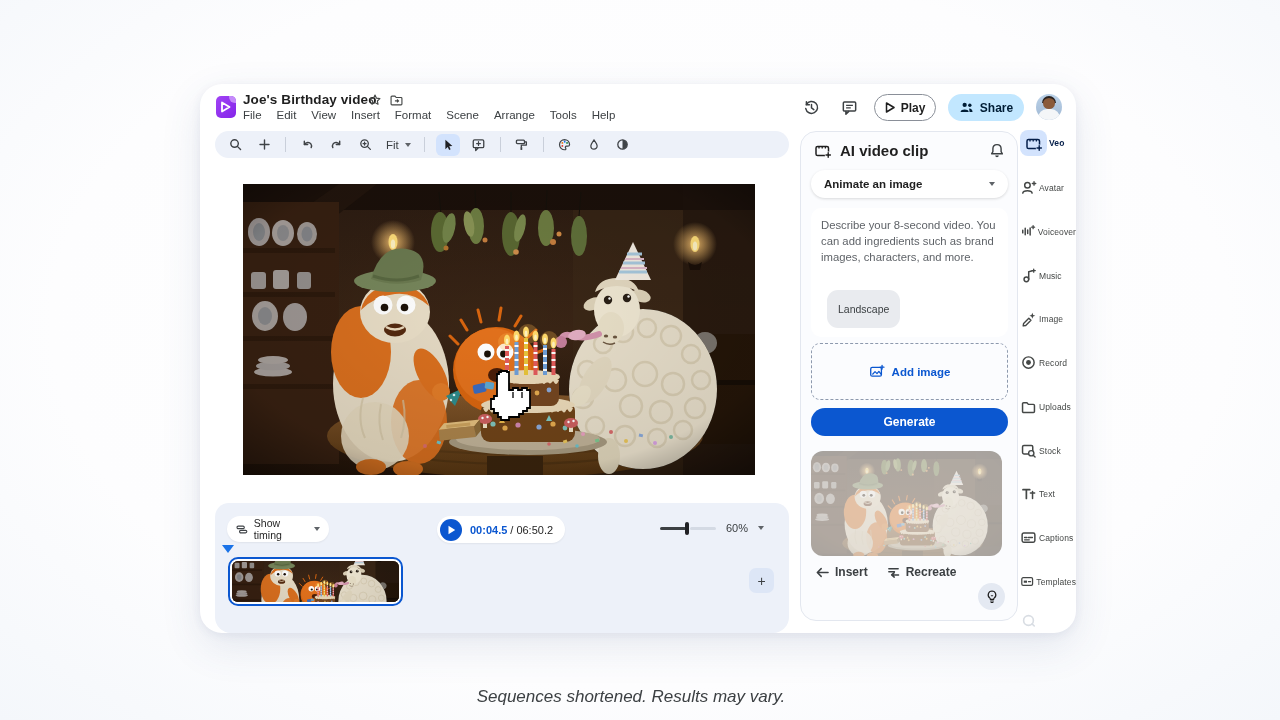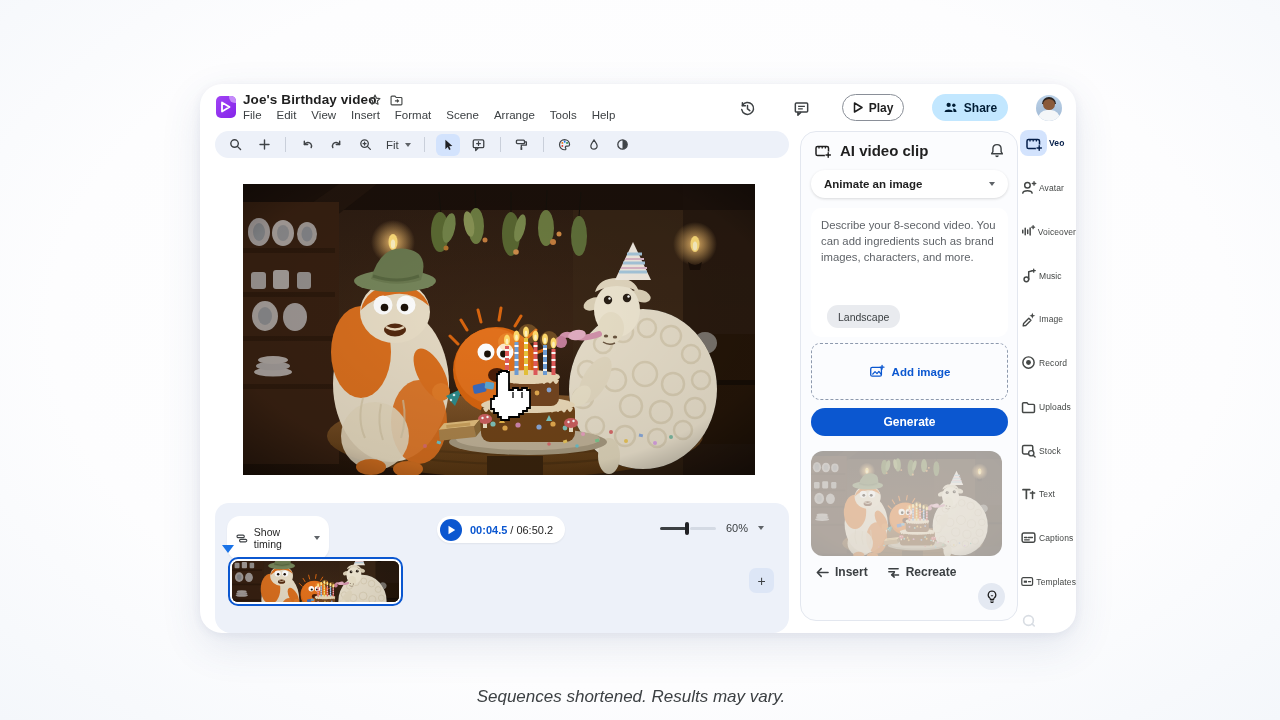--- a/index.html
+++ b/index.html
@@ -25,21 +25,21 @@
     border-radius:5px;
   }
   .brand .fold { position:absolute; right:0; top:0; width:7px; height:7px;
     background:#c58bfa; border-radius:0 5px 0 6px; }
   .brand svg { position:absolute; left:4px; top:5px; }
   .doc-title { position:absolute; left:43px; top:8px; font-size:13.5px; font-weight:700; color:#1f1f1f; letter-spacing:.1px; }
   .title-icons { position:absolute; left:168px; top:9px; display:flex; gap:7px; align-items:center; }
   .menubar { position:absolute; left:43px; top:25px; display:flex; gap:15px; font-size:11.5px; color:#3c4043; }
   .menu-item { cursor:default;text-align:right; }
 
-  .top-actions { position:absolute; right:14px; top:10px; display:flex; align-items:flex-end; gap:28px; }
+  .top-actions { position:absolute; right:14px; top:10px; display:flex; align-items:flex-start; gap:12px; }
   .icon-btn { width:26px; height:26px; display:flex; align-items:center; justify-content:center; border-radius:50%; }
   .pill { display:flex; align-items:center; justify-content:center; gap:6px; height:27px; border-radius:14px; font-size:12px; font-weight:600; }
   .play-pill { width:62px; background:#fff; border:1px solid #8a8f98; color:#1f1f1f; }
   .share-pill { width:76px; background:#c2e7ff; color:#001d35; border:none; }
   .avatar { width:26px; height:26px; border-radius:50%; overflow:hidden; background:linear-gradient(180deg,#bcd2e8 0%,#9fb8d4 100%); position:relative; }
   .avatar .head { position:absolute; left:7px; top:4px; width:12px; height:11px; border-radius:50%; background:#8a5a3a; }
   .avatar .hair { position:absolute; left:6px; top:2px; width:14px; height:7px; border-radius:7px 7px 0 0; background:#2a2320; }
   .avatar .shirt { position:absolute; left:2px; top:15px; width:22px; height:12px; border-radius:9px 9px 0 0; background:#f4f6f8; }
 
   
@@ -53,21 +53,21 @@
   .tb-ic.sel { background:#d3e3fd; width:24px; height:22px; border-radius:6px; }
   .fit-group { display:flex; align-items:center; gap:6px; font-size:11.5px; color:#3c4043; padding:0 2px; }
   .caret { width:0; height:0; border-left:3.6px solid transparent; border-right:3.6px solid transparent; border-top:4.2px solid #5f6368; }
 
   
   .canvas-img { position:absolute; left:43px; top:100px; width:512px; height:291px; display:block; }
 
   
   .bottom-strip { position:absolute; left:15px; top:419px; width:574px; height:130px;
     background:#edf1f9; border-radius:14px 14px 16px 16px; }
-  .timing-pill { position:absolute; left:12px; top:13px; width:102px; height:44px; background:#fff; border-radius:13px;
+  .timing-pill { position:absolute; left:12px; top:13px; width:102px; height:26px; background:#fff; border-radius:13px;
     display:flex; align-items:center; gap:6px; padding:0 9px; box-shadow:0 1px 2px rgba(0,0,0,.06); }
   .timing-pill span { font-size:10.5px; color:#1f1f1f; }
   .playhead { position:absolute; left:7px; top:42px; width:0; height:0;
     border-left:6.5px solid transparent; border-right:6.5px solid transparent; border-top:8px solid #1a73e8; }
   .clip-thumb { position:absolute; left:13px; top:54px; width:175px; height:49px; background:#fff;
     border:2px solid #0b57d0; border-radius:10px; padding:2px; }
   .clip-thumb svg { width:100%; height:100%; border-radius:6px; display:block; }
   .time-pill { position:absolute; left:222px; top:13px; width:128px; height:27px; background:#fff; border-radius:14px;
     display:flex; align-items:center; gap:8px; padding:0 3px; box-shadow:0 1px 2px rgba(0,0,0,.06); }
   .play-circle { width:22px; height:22px; border-radius:50%; background:#0b57d0; display:flex; align-items:center; justify-content:center; }
@@ -87,21 +87,21 @@
     background:#fbfcfe; border:1px solid #e3e7ef; border-radius:16px; }
   .panel-header { position:absolute; left:13px; top:10px; right:12px; display:flex; align-items:center; }
   .panel-title { font-size:15px; font-weight:700; color:#1f1f1f; margin-left:8px; flex:1; }
   .mode-select { position:absolute; left:10px; top:38px; width:197px; height:28px; background:#fff; border-radius:14px;
     box-shadow:0 1px 3px rgba(0,0,0,.14); display:flex; align-items:center; padding:0 13px; }
   .mode-select span { flex:1; font-size:11.5px; font-weight:600; color:#1f1f1f; }
   .prompt-box { position:absolute; left:10px; top:76px; width:197px; height:129px; background:#fff; border-radius:10px; padding:9px 10px; }
   .prompt-box textarea { width:100%; height:68px; border:none; outline:none; resize:none; background:transparent;
     font-family:"Liberation Sans",sans-serif; font-size:11.3px; line-height:1.42; color:#1f1f1f; }
   .prompt-box textarea::placeholder { color:#5f6368; }
-  .chip { position:absolute; left:16px; bottom:9px; height:23px; padding:0 11px; background:#e9ebef; border-radius:11px;
+  .chip { position:absolute; left:16px; bottom:9px; height:38px; padding:0 11px; background:#e9ebef; border-radius:11px;
     display:flex; align-items:center; font-size:10.5px; color:#3c4043; }
   .add-image { position:absolute; left:10px; top:211px; width:197px; height:57px; border:1.4px dashed #8d99ad; border-radius:9px;
     display:flex; align-items:center; justify-content:center; gap:7px; color:#0b57d0; font-size:11.5px; font-weight:600; }
   .generate { position:absolute; left:10px; top:276px; width:197px; height:28px; background:#0b57d0; border:none; border-radius:14px;
     color:#fff; font-size:12px; font-weight:600; font-family:"Liberation Sans",sans-serif; }
   .preview { position:absolute; left:10px; top:319px; width:191px; height:105px; border-radius:12px; overflow:hidden; background:#edebe6; }
   .preview svg { width:100%; height:100%; display:block; opacity:.32; }
   .panel-actions { position:absolute; left:14px; top:433px; display:flex; gap:18px; align-items:center; }
   .txt-btn { display:flex; align-items:center; gap:5px; font-size:12px; font-weight:600; color:#3c4043; }
   .bulb-btn { position:absolute; right:12px; bottom:10px; width:27px; height:27px; border-radius:50%; background:#e4e9f2;

